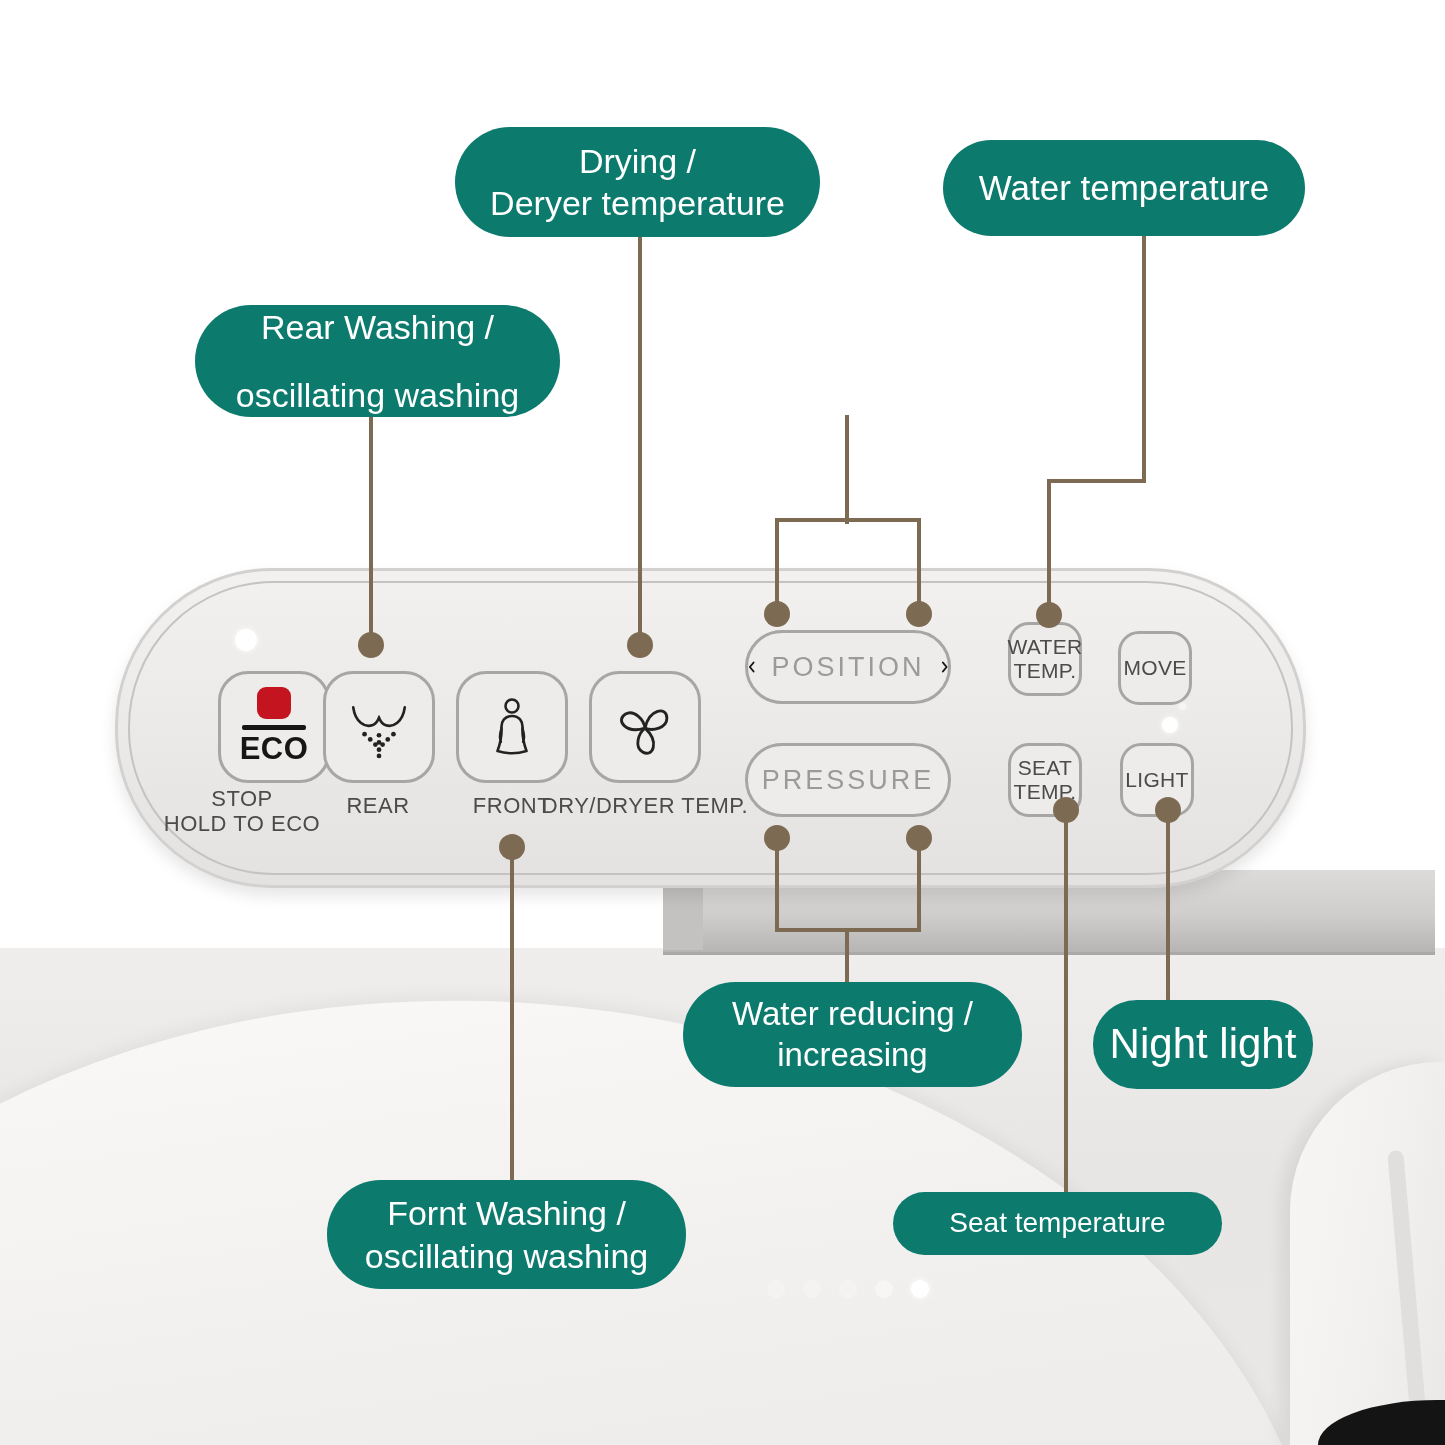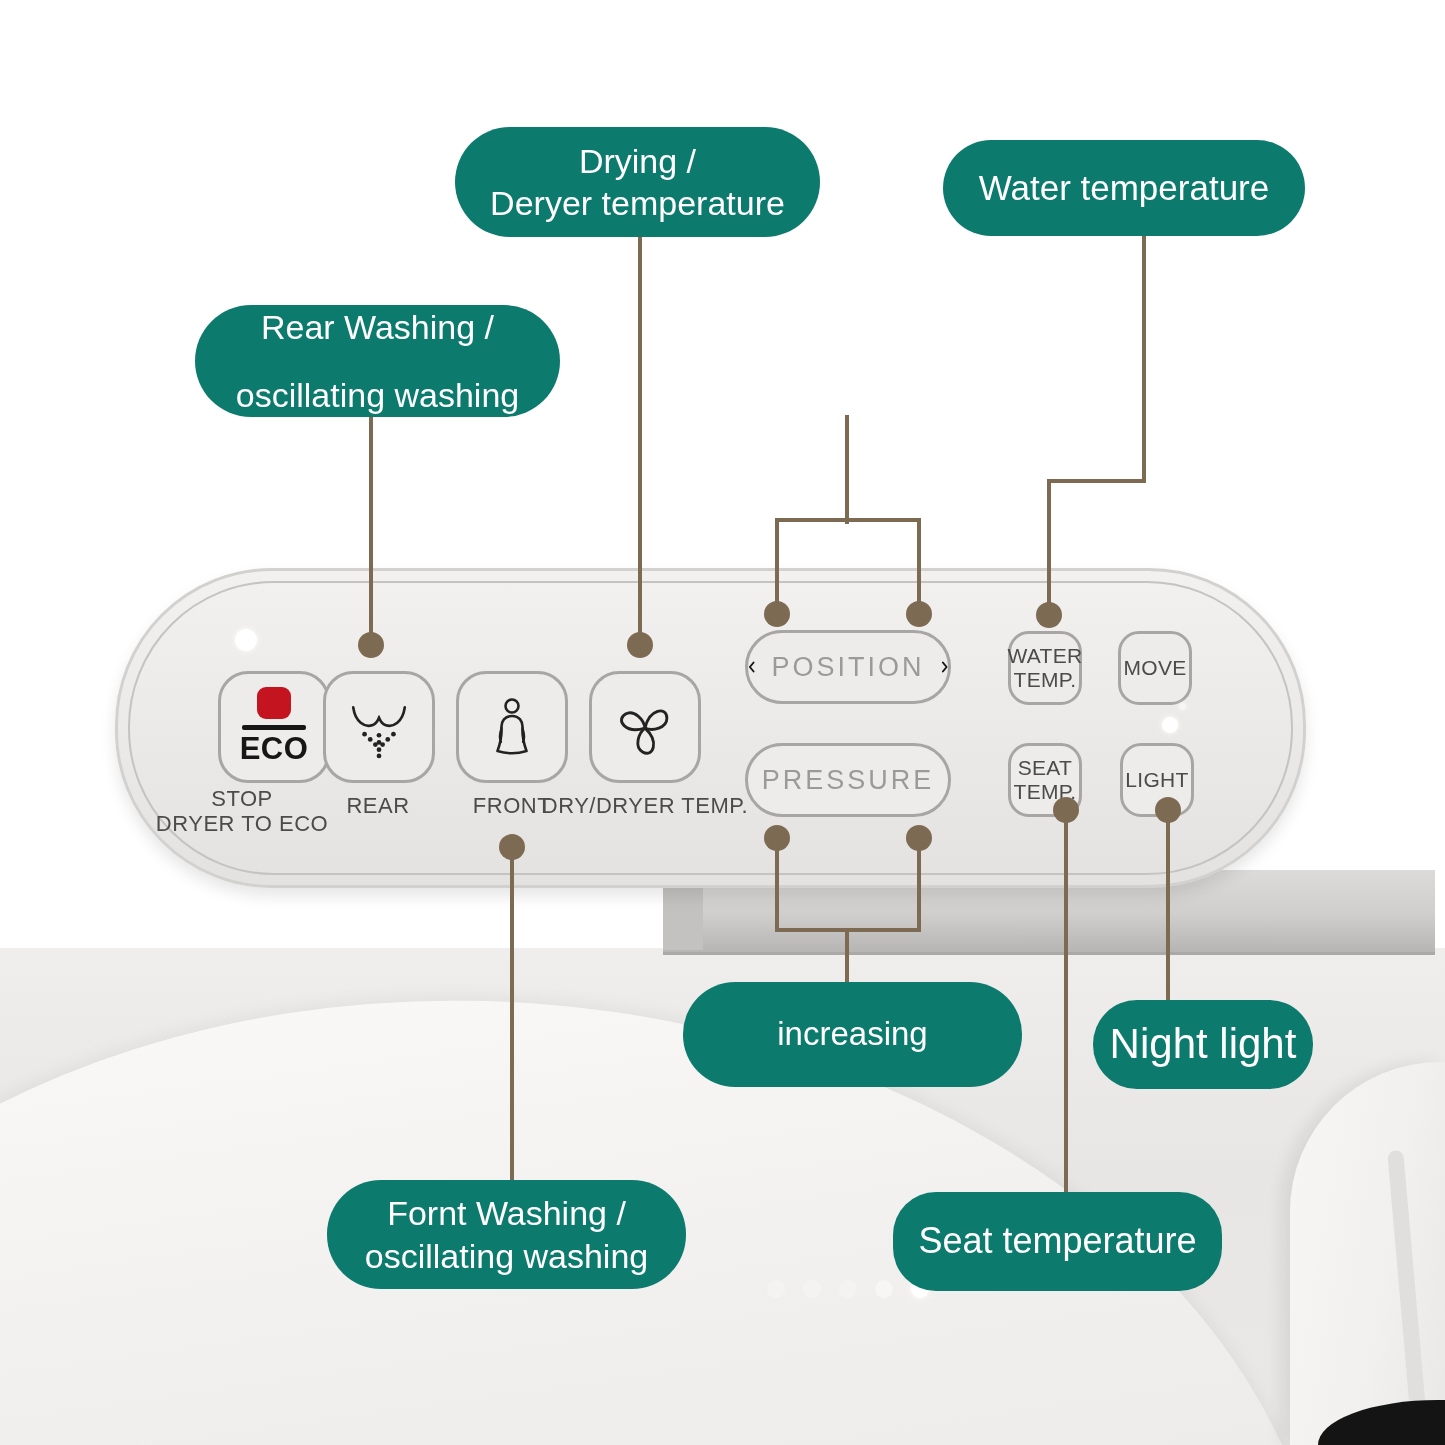--- a/index.html
+++ b/index.html
@@ -74,21 +74,21 @@
 
     <div class="led" style="left:117px;top:58px;width:22px;height:22px;"></div>
 
     <div class="btn sq" style="left:68px;top:100px;margin-left:32px;">
       <span class="eco-square"></span>
       <span class="eco-bar"></span>
       <span class="eco-txt">ECO</span>
     </div>
     <div class="plabel" style="left:14px;top:215px;width:220px;">
       <div>STOP</div>
-      <div>DRYER TO ECO</div>
+      <div>HOLD TO ECO</div>
     </div>
 
     <div class="btn sq" style="left:205px;top:100px;">
       <svg width="66" height="66" viewBox="0 0 64 64">
         <path d="M7,13 C9,27 18,33 26,30 C30,28.5 31,25 32,23 C33,25 34,28.5 38,30 C46,33 55,27 57,13" fill="none" stroke="#222" stroke-width="2.6" stroke-linecap="round"></path>
         <g fill="#222">
           <circle cx="18" cy="39" r="2.3"></circle>
             <circle cx="23.5" cy="44" r="2.3"></circle>
             <circle cx="28.5" cy="49" r="2.3"></circle>
           <circle cx="46" cy="39" r="2.3"></circle>
@@ -142,21 +142,21 @@
     <div class="btn wide" style="left:627px;top:172px;">
       <svg width="32" height="32" viewBox="0 0 36 36">
         <path d="M18,4 L18,32 M4,18 L32,18" stroke="#141414" stroke-width="5.5" stroke-linecap="round" fill="none"></path>
       </svg>
       <span class="ptxt">PRESSURE</span>
       <svg width="32" height="32" viewBox="0 0 36 36">
         <path d="M3,18 L33,18" stroke="#141414" stroke-width="5.5" stroke-linecap="round" fill="none"></path>
       </svg>
     </div>
 
-    <div class="btn small" style="left:890px;top:60px;">
+    <div class="btn small" style="left:890px;top:51px;">
       <span class="small-txt">WATER</span>
       <span class="small-txt">TEMP.</span>
     </div>
 
     <div class="btn small" style="left:1000px;top:60px;">
       <span class="small-txt">MOVE</span>
     </div>
 
     <div class="led" style="left:1044px;top:146px;width:16px;height:16px;"></div>
     <div class="led" style="left:1061px;top:132px;width:7px;height:7px;opacity:0.55;"></div>
@@ -214,29 +214,30 @@
     <div>Water temperature</div>
   </div>
 
   <div class="callout" style="left:195px;top:305px;width:365px;height:112px;border-radius:56px;font-size:34px;gap:26px;">
     <div>Rear Washing /</div>
     <div>oscillating washing</div>
   </div>
 
 
   <div class="callout" style="left:683px;top:982px;width:339px;height:105px;border-radius:52px;font-size:33px;">
+    <div>Water reducing /</div>
     <div>increasing</div>
   </div>
 
   <div class="callout" style="left:1093px;top:1000px;width:220px;height:89px;border-radius:44px;font-size:42px;">
     <div>Night light</div>
   </div>
 
   <div class="callout" style="left:327px;top:1180px;width:359px;height:109px;border-radius:54px;font-size:34px;">
     <div>Fornt Washing /</div>
     <div>oscillating washing</div>
   </div>
 
-  <div class="callout" style="left:893px;top:1192px;width:329px;height:99px;border-radius:43px;font-size:36px;">
+  <div class="callout" style="left:893px;top:1192px;width:329px;height:63px;border-radius:43px;font-size:28px;">
     <div>Seat temperature</div>
   </div>
 
 </div>
 
 </body></html>

